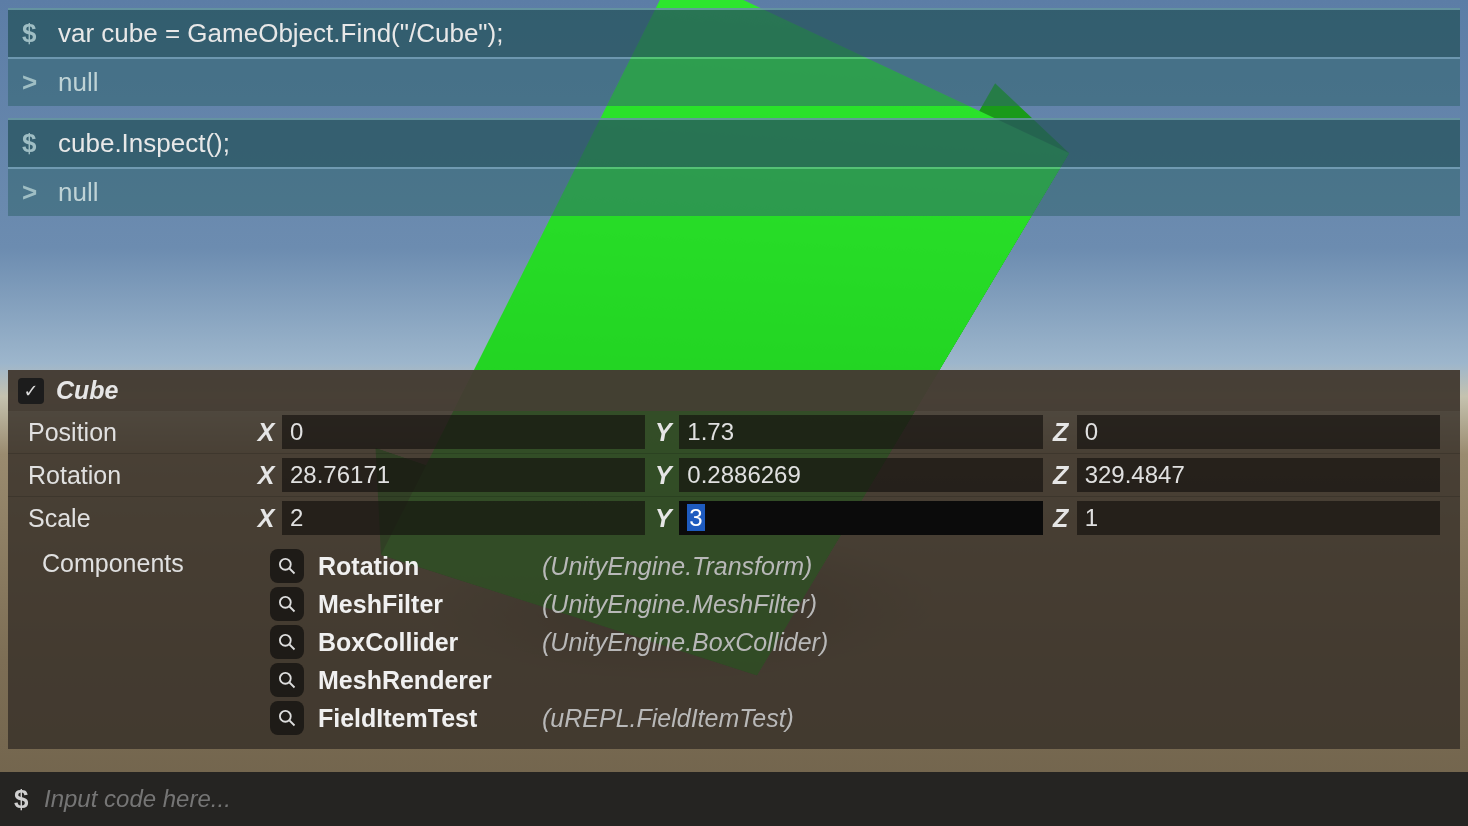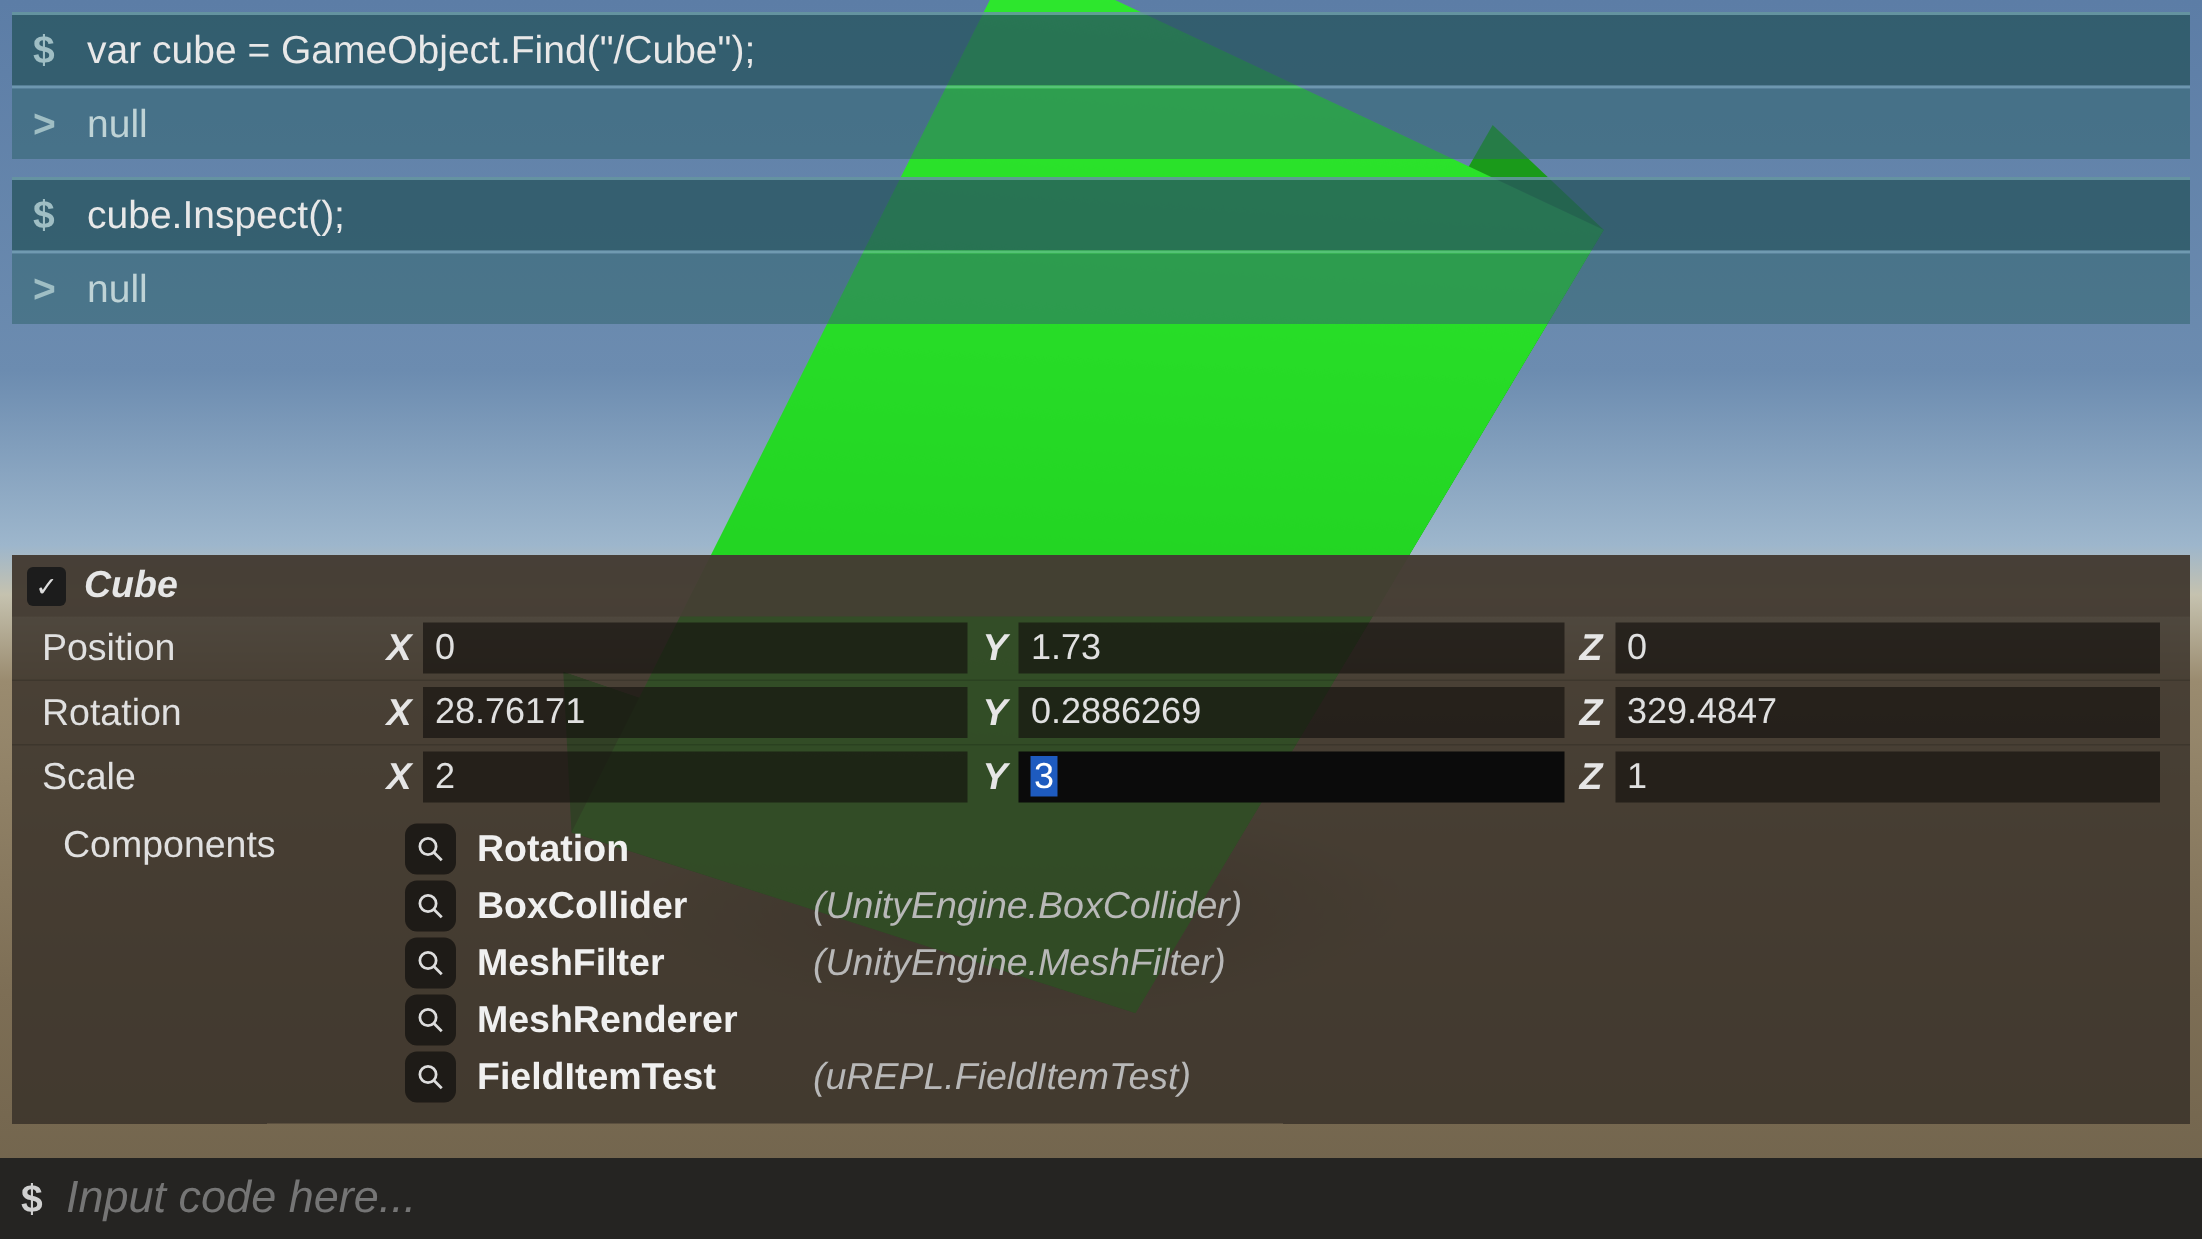--- a/index.html
+++ b/index.html
@@ -100,21 +100,21 @@
   
   .inputbar {
     position:absolute; left:0; right:0; bottom:0;
     height:54px; background: rgba(30,30,30,0.92);
     display:flex; align-items:center; padding:0 14px;
     font-size:28px;
   }
   .inputbar .sigil { color:#d0d0d0; width:30px; }
   .inputbar input {
     flex:1; background:transparent; border:none; outline:none;
-    font-size:30px; color:#bbb; font-style:italic;
+    font-size:24px; color:#bbb; font-style:italic;
   }
 </style>
 </head>
 <body>
 
 <div class="scene">
   <div class="shadow"></div>
   <div class="cube-wrap">
     <div class="cube">
       <div class="face top"></div>
@@ -210,40 +210,41 @@
       <span class="comp-label">Components</span>
       <div class="comp-list" id="comp-list">
           <div class="comp-item">
             <div class="mag">
               <svg viewBox="0 0 24 24" fill="none" stroke="#ddd" stroke-width="2.2">
                 <circle cx="10" cy="10" r="6.5"></circle>
                 <line x1="15" y1="15" x2="21" y2="21"></line>
               </svg>
             </div>
             <span class="comp-name">Rotation</span>
+            <span class="comp-type">(UnityEngine.Transform)</span>
+          </div>
+          <div class="comp-item">
+            <div class="mag">
+              <svg viewBox="0 0 24 24" fill="none" stroke="#ddd" stroke-width="2.2">
+                <circle cx="10" cy="10" r="6.5"></circle>
+                <line x1="15" y1="15" x2="21" y2="21"></line>
+              </svg>
+            </div>
+            <span class="comp-name">MeshFilter</span>
+            <span class="comp-type">(UnityEngine.MeshFilter)</span>
           </div>
           <div class="comp-item">
             <div class="mag">
               <svg viewBox="0 0 24 24" fill="none" stroke="#ddd" stroke-width="2.2">
                 <circle cx="10" cy="10" r="6.5"></circle>
                 <line x1="15" y1="15" x2="21" y2="21"></line>
               </svg>
             </div>
             <span class="comp-name">BoxCollider</span>
             <span class="comp-type">(UnityEngine.BoxCollider)</span>
-          </div>
-          <div class="comp-item">
-            <div class="mag">
-              <svg viewBox="0 0 24 24" fill="none" stroke="#ddd" stroke-width="2.2">
-                <circle cx="10" cy="10" r="6.5"></circle>
-                <line x1="15" y1="15" x2="21" y2="21"></line>
-              </svg>
-            </div>
-            <span class="comp-name">MeshFilter</span>
-            <span class="comp-type">(UnityEngine.MeshFilter)</span>
           </div>
           <div class="comp-item">
             <div class="mag">
               <svg viewBox="0 0 24 24" fill="none" stroke="#ddd" stroke-width="2.2">
                 <circle cx="10" cy="10" r="6.5"></circle>
                 <line x1="15" y1="15" x2="21" y2="21"></line>
               </svg>
             </div>
             <span class="comp-name">MeshRenderer</span>
           </div>

